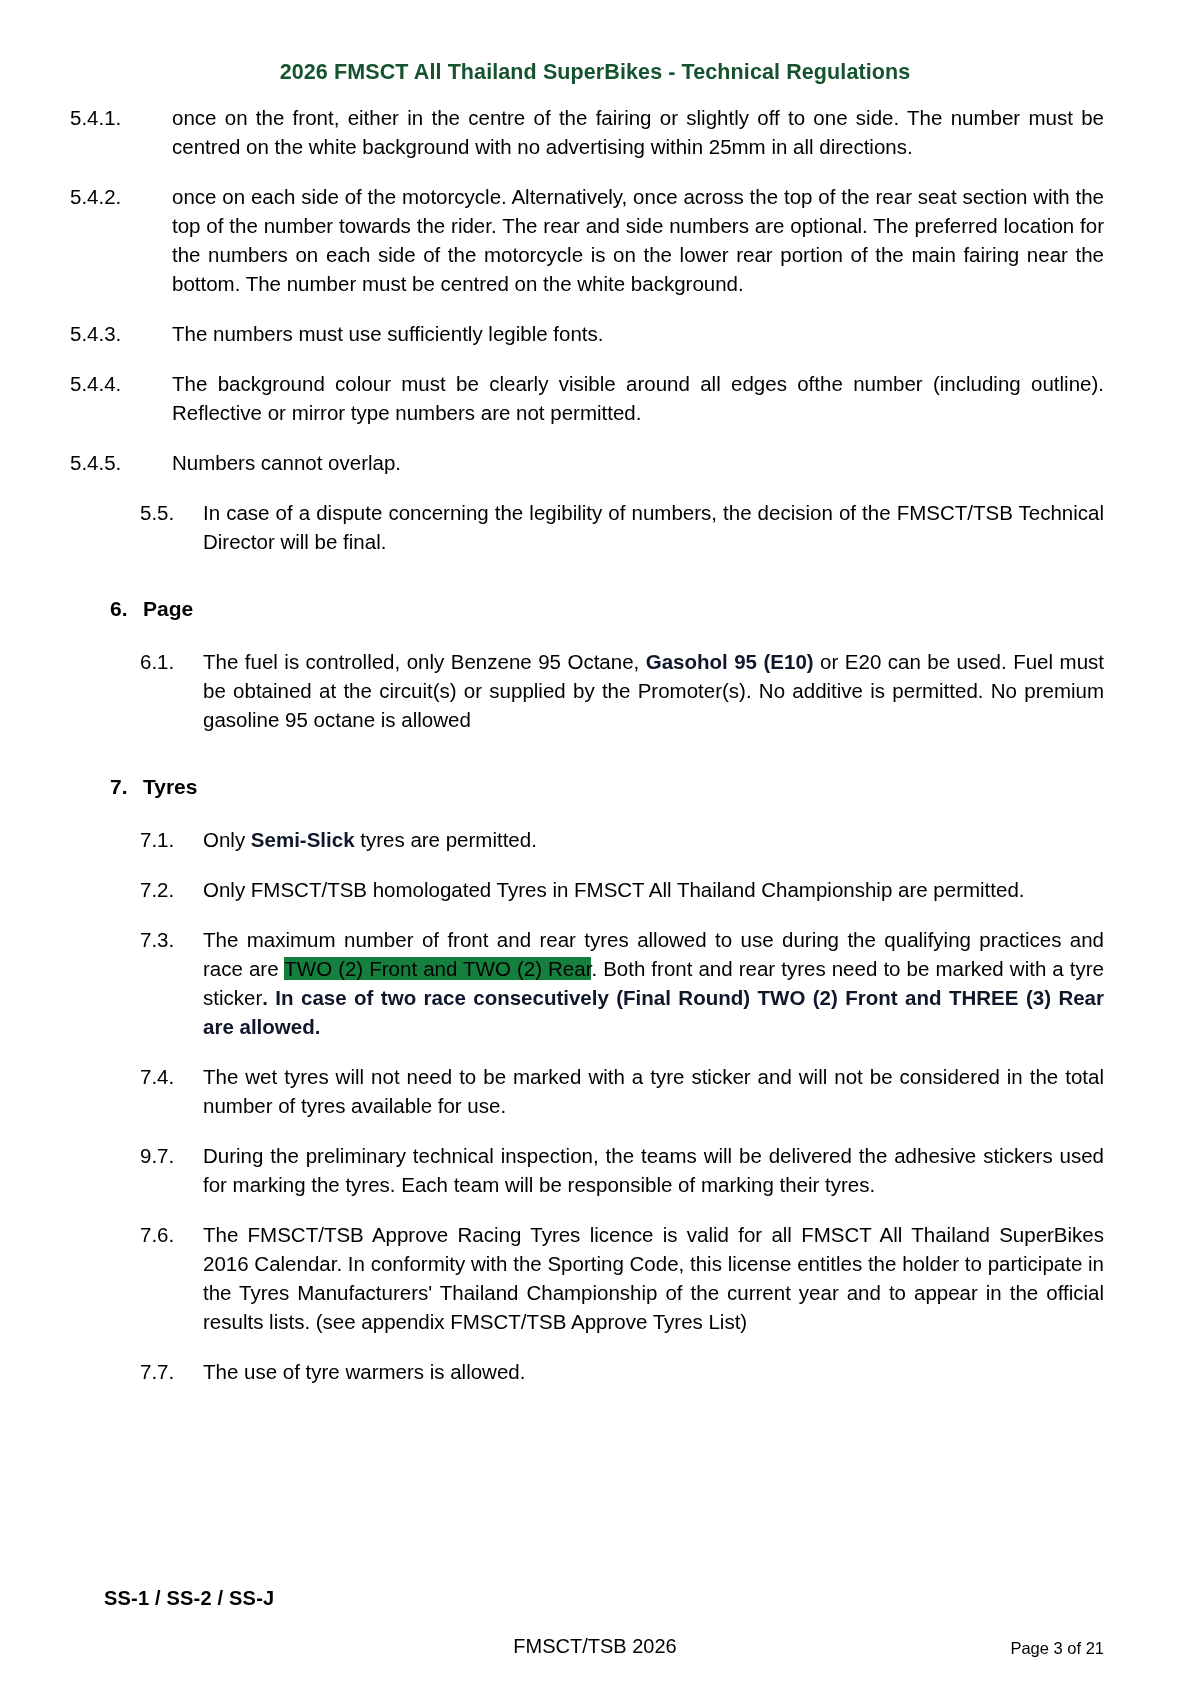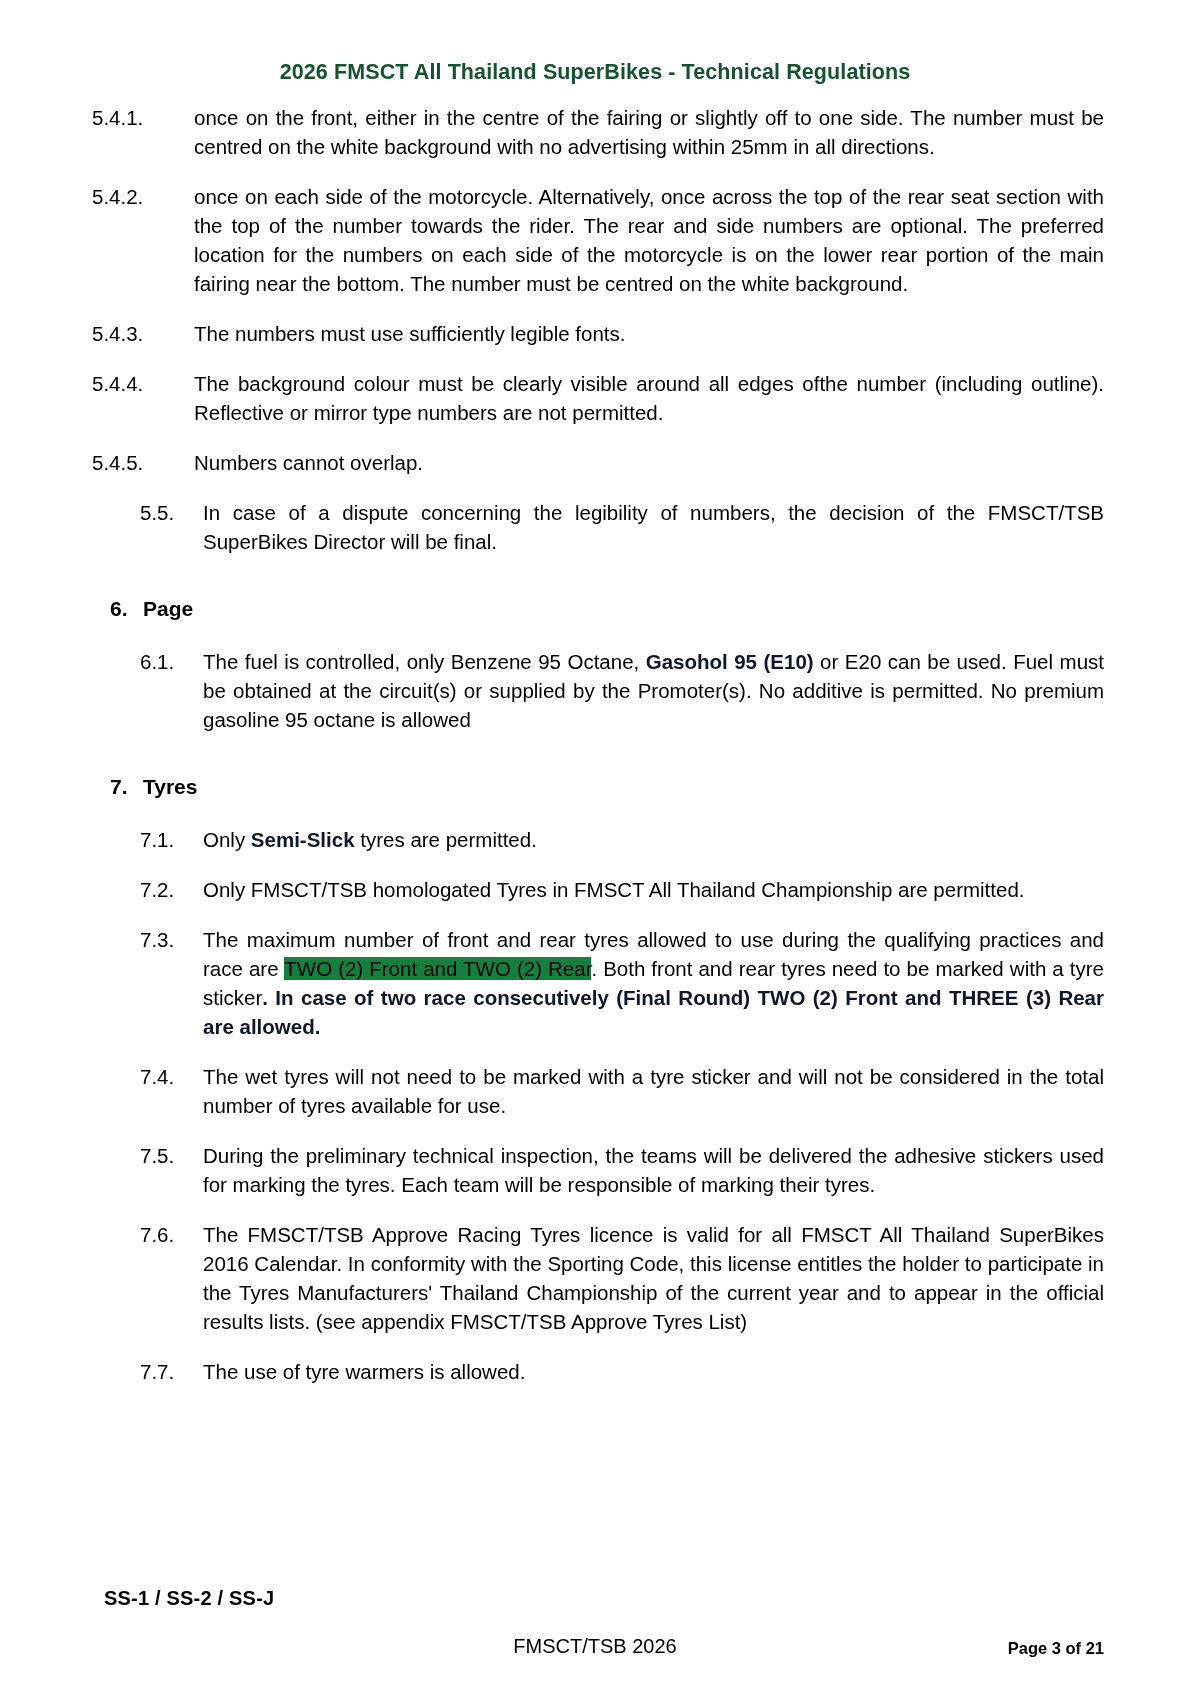--- a/index.html
+++ b/index.html
@@ -59,21 +59,21 @@
     flex: 1 1 auto;
     font-size: 20.5px;
     line-height: 29px;
     text-align: justify;
     text-justify: inter-word;
     hyphens: none;
   }
 
   
   .lvl3 {
-    padding-left: 92px;
+    padding-left: 70px;
   }
   .lvl3 .num {
     width: 102px;
   }
 
   
   .lvl2 {
     padding-left: 140px;
   }
   .lvl2 .num {
@@ -136,21 +136,21 @@
     top: 72px;
     text-align: center;
     font-size: 20px;
     font-weight: normal;
   }
   .footer-right {
     position: absolute;
     right: 86px;
     top: 76px;
     font-size: 16.5px;
-    font-weight: bold;
+    font-weight: normal;
     padding-left: 15px;
   }
 </style>
 </head>
 <body>
 
 <div class="page">
 
   <div class="doc-header">2026 FMSCT All Thailand SuperBikes - Technical Regulations</div>
 
@@ -176,21 +176,21 @@
       <span class="body">The background colour must be clearly visible around all edges ofthe number (including outline). Reflective or mirror type numbers are not permitted.</span>
     </div>
 
     <div class="clause lvl3 short">
       <span class="num">5.4.5.</span>
       <span class="body">Numbers cannot overlap.</span>
     </div>
 
     <div class="clause lvl2">
       <span class="num">5.5.</span>
-      <span class="body">In case of a dispute concerning the legibility of numbers, the decision of the FMSCT/TSB SuperBikes Director will be final.</span>
+      <span class="body">In case of a dispute concerning the legibility of numbers, the decision of the FMSCT/TSB Technical Director will be final.</span>
     </div>
 
     <div class="section-heading gap-before-section">
       <span class="num">6.</span>
       <span class="label">Page</span>
     </div>
 
     <div class="clause lvl2">
       <span class="num">6.1.</span>
       <span class="body"><span>The fuel is controlled, only Benzene 95 Octane, </span><span class="red-bold">Gasohol 95 (E10)</span><span> or E20 can be used. Fuel must be obtained at the circuit(s) or supplied by the Promoter(s). No additive is permitted. No premium gasoline 95 octane is allowed</span></span>
@@ -215,21 +215,21 @@
       <span class="num">7.3.</span>
       <span class="body"><span>The maximum number of front and rear tyres allowed to use during the qualifying practices and race are </span><span class="hl">TWO (2) Front and TWO (2) Rear</span><span>. Both front and rear tyres need to be marked with a tyre sticker</span><span class="red-bold">. In case of two race consecutively (Final Round) TWO (2) Front and THREE (3) Rear are allowed.</span></span>
     </div>
 
     <div class="clause lvl2">
       <span class="num">7.4.</span>
       <span class="body">The wet tyres will not need to be marked with a tyre sticker and will not be considered in the total number of tyres available for use.</span>
     </div>
 
     <div class="clause lvl2">
-      <span class="num">7.5.</span>
+      <span class="num">9.7.</span>
       <span class="body">During the preliminary technical inspection, the teams will be delivered the adhesive stickers used for marking the tyres. Each team will be responsible of marking their tyres.</span>
     </div>
 
     <div class="clause lvl2">
       <span class="num">7.6.</span>
       <span class="body">The FMSCT/TSB Approve Racing Tyres licence is valid for all FMSCT All Thailand SuperBikes 2016 Calendar. In conformity with the Sporting Code, this license entitles the holder to participate in the Tyres Manufacturers' Thailand Championship of the current year and to appear in the official results lists. (see appendix FMSCT/TSB Approve Tyres List)</span>
     </div>
 
     <div class="clause lvl2 short">
       <span class="num">7.7.</span>

